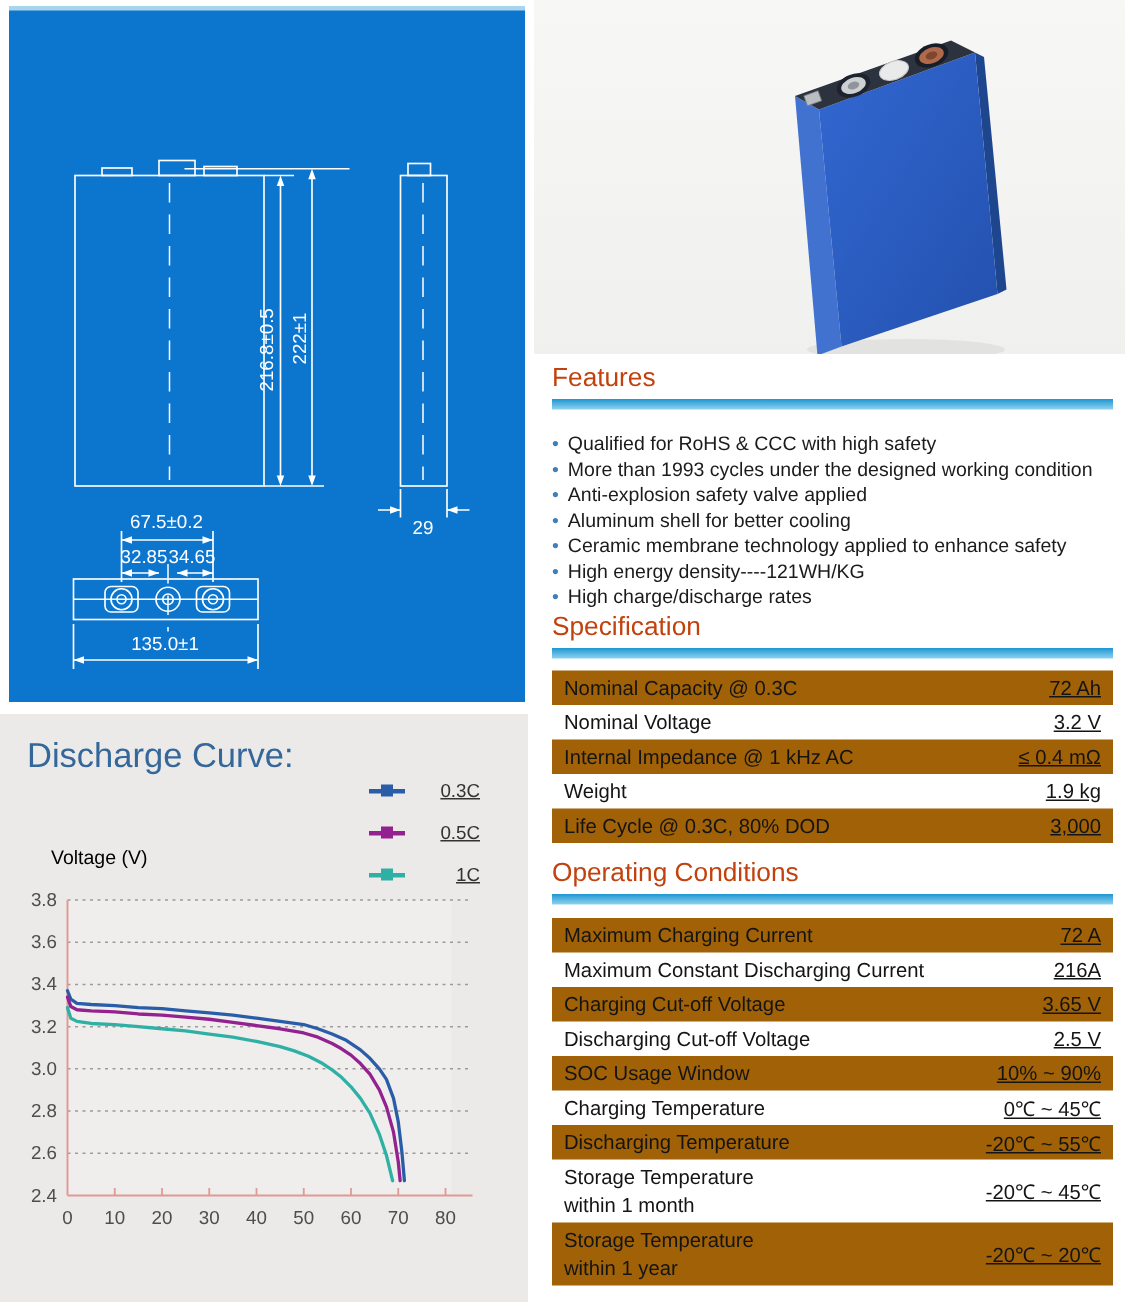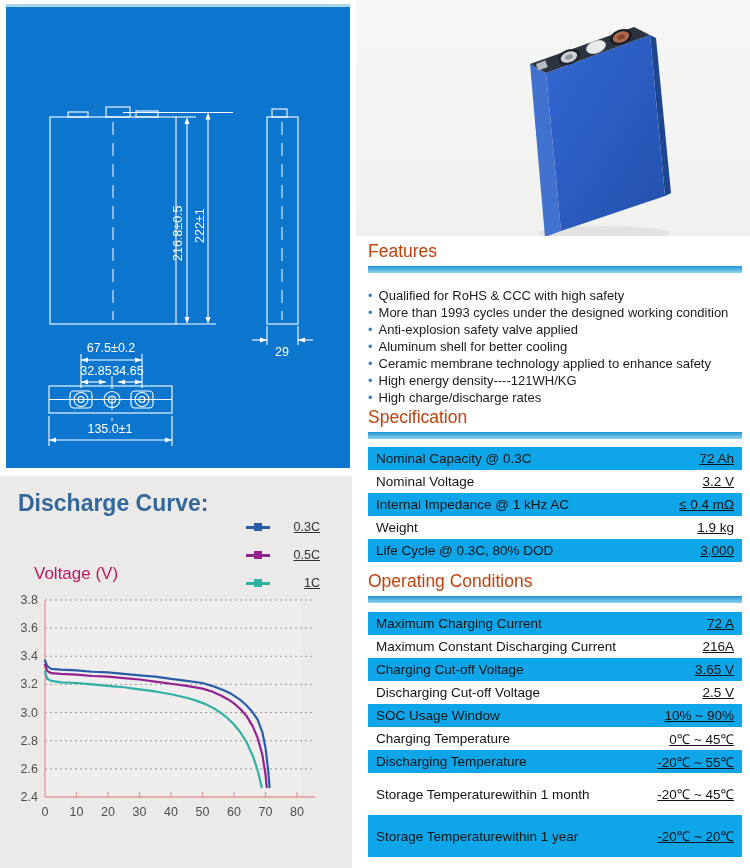--- a/index.html
+++ b/index.html
@@ -26,31 +26,31 @@
   .rightcol{position:absolute;left:368px;top:240px;width:374px;}
   .sec-title{font-size:17.5px;color:#c2410c;line-height:22px;height:22px;}
   .sec-rule{height:7px;margin-top:4px;background:linear-gradient(#1e96d2,#8fd2ee);}
   .feat-list{margin-top:14px;}
   .feat-item{font-size:13px;line-height:17px;color:#1b1b1b;display:flex;}
   .bullet{color:#3f7fba;margin-right:6px;font-size:13px;}
   .mt6{margin-top:0}.mt8{margin-top:8px}.mt9{margin-top:9px}
   .dtable{width:374px;}
   .trow{display:flex;justify-content:space-between;align-items:center;
         height:23px;padding:0 8px;box-sizing:border-box;font-size:13.5px;}
-  .trow.alt{background:#0ea5e9;}
+  .trow.alt{background:#a16207;}
   .trow.tall{height:42px;}
   .tl{white-space:nowrap;}
-  .tl.two{display:flex;flex-direction:row;line-height:19px;}
+  .tl.two{display:flex;flex-direction:column;line-height:19px;}
   .tv{white-space:nowrap;text-decoration:underline;}
   
   .discharge{
     position:absolute;left:0;top:476px;width:352px;height:392px;background:#eceae8;
   }
-  .dc-title{position:absolute;left:18px;top:14px;font-size:23px;color:#34679a;font-weight:700;}
-  .axis-label{position:absolute;left:34px;top:88px;font-size:17px;color:#be185d;}
+  .dc-title{position:absolute;left:18px;top:14px;font-size:23px;color:#34679a;font-weight:400;}
+  .axis-label{position:absolute;left:34px;top:88px;font-size:13px;color:#000000;}
   .legend{position:absolute;left:246px;top:42px;}
   .legend-item{display:flex;align-items:center;height:18px;margin-bottom:10px;}
   .lmark{position:relative;width:24px;height:10px;margin-right:10px;}
   .lline{position:absolute;left:0;top:4px;width:24px;height:3px;}
   .lsq{position:absolute;left:8px;top:1px;width:8px;height:8px;}
   .llabel{display:inline-block;width:40px;text-align:right;font-size:12.5px;color:#333;text-decoration:underline;}
   #chart-svg{position:absolute;left:14px;top:116px;}
   #chart-svg text{font-family:"Liberation Sans",sans-serif;font-size:12.5px;fill:#4e4e4e;}
 </style>
 </head>

